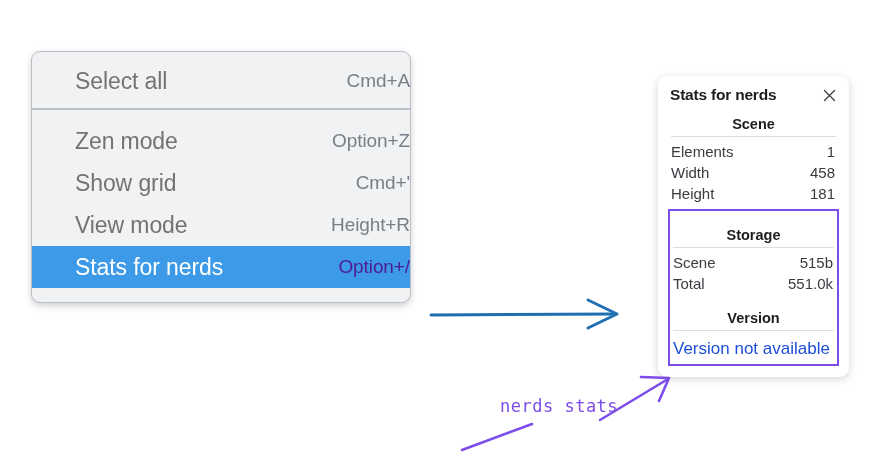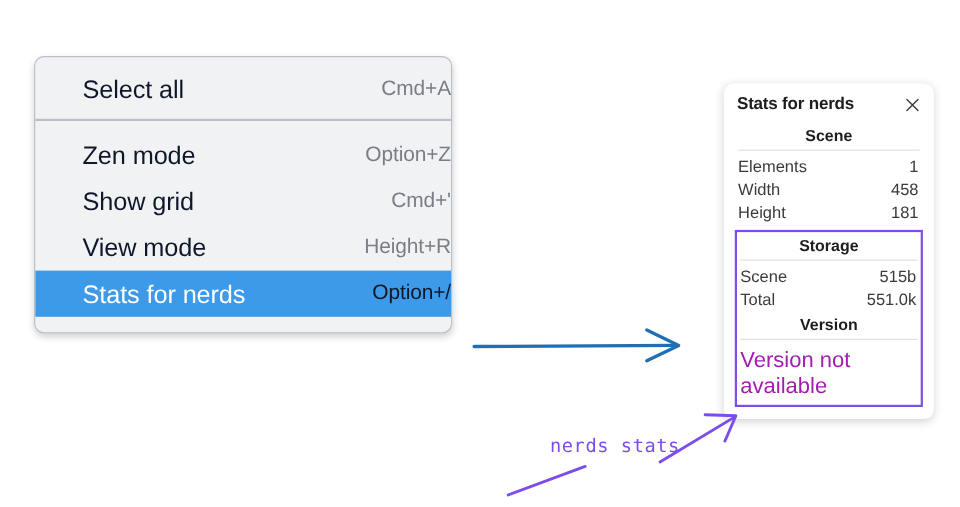--- a/index.html
+++ b/index.html
@@ -42,34 +42,34 @@
   .menu-item {
     height: 42px;
     display: flex;
     align-items: center;
     padding: 0 0 0 43px;
     box-sizing: border-box;
     cursor: default;
   }
   .menu-item .mi-label {
     font-size: 23px;
-    color: #0f172a;
+    color: #737373;
     letter-spacing: -0.1px;
   }
   .menu-item .mi-shortcut {
     margin-left: auto;
     font-size: 19px;
     color: #7a7e87;
     letter-spacing: -0.1px;
   }
   .menu-item.selected {
     background: #3d9ae8;
   }
   .menu-item.selected .mi-label { color: #ffffff; }
-  .menu-item.selected .mi-shortcut { color: #0f172a; text-align: right; }
+  .menu-item.selected .mi-shortcut { color: #4c1d95; text-align: right; }
 
   
   #stats-panel {
     position: absolute;
     left: 658px;
     top: 76px;
     width: 191px;
     background: #ffffff;
     border-radius: 9px;
     box-shadow: 0 2px 9px rgba(0,0,0,0.17);
@@ -117,30 +117,30 @@
     align-items: flex-end;
     padding: 2px 4px 2px 3px;
     font-size: 15px;
     color: #3a3a40;
   }
   .stat-row .sr-value {
     margin-left: auto;
   }
   .note-row {
     padding: 4px 4px 2px 3px;
-    font-size: 20px;
-    color: #a21caf;
+    font-size: 17px;
+    color: #1d4ed8;
   }
   
   #custom-stats-box {
     border: 2px solid #7c4dea;
     margin: 5px 0 0 0;
     padding: 0 0 3px 0;
   }
-  #custom-stats-box .section-head { padding-top: 5px; }
+  #custom-stats-box .section-head { padding-top: 16px; }
 
   
   #annotations {
     position: absolute;
     left: 0; top: 0;
     width: 873px; height: 461px;
     pointer-events: none;
   }
   #annotation-label {
     position: absolute;

